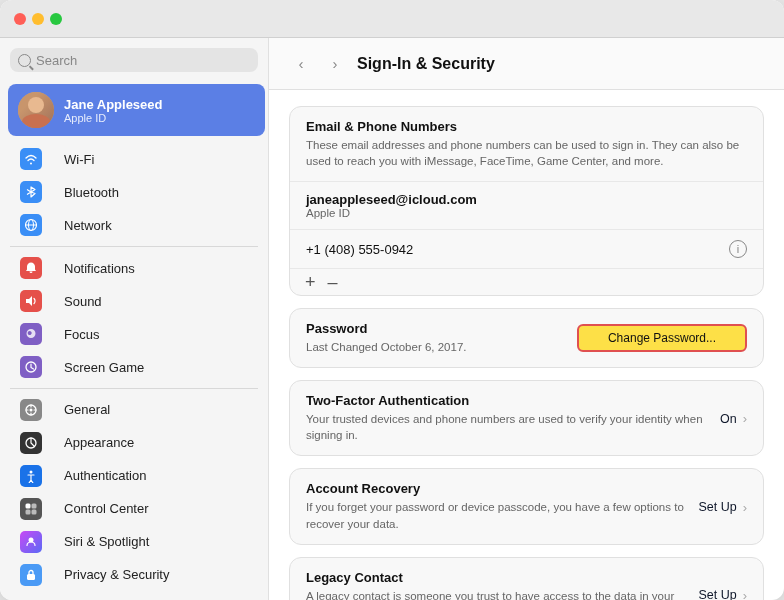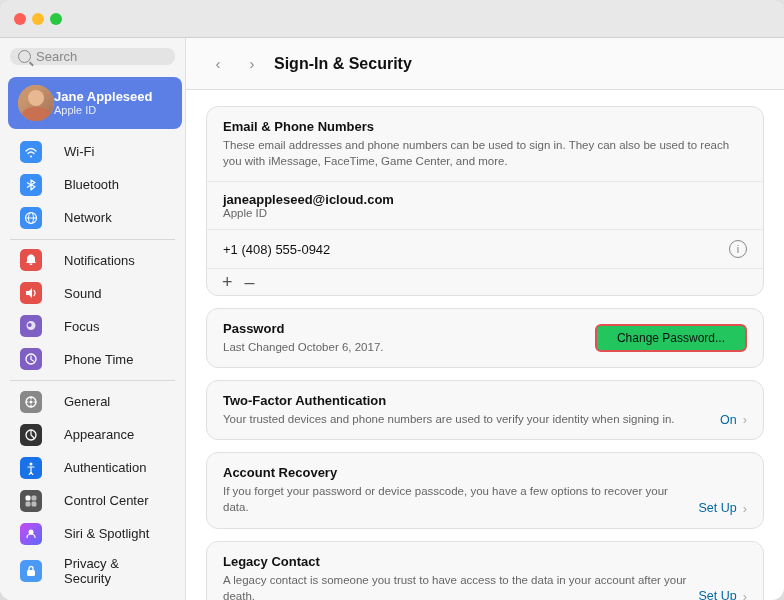--- a/index.html
+++ b/index.html
@@ -46,21 +46,21 @@
     .tl-minimize { background: #ffbd2e; }
     .tl-maximize { background: #28c840; }
     
     .content {
       display: flex;
       flex: 1;
       overflow: hidden;
     }
     
     .sidebar {
-      width: 186px;
+      width: 269px;
       background: #f5f5f5;
       border-right: 1px solid #e0e0e0;
       display: flex;
       flex-direction: column;
       flex-shrink: 0;
       overflow-y: auto;
       padding-bottom: 8px;
     }
     .search-bar {
       margin: 10px 10px 8px 10px;
@@ -96,20 +96,21 @@
       color: #888;
     }
     
     .user-card {
       margin: 4px 3px 6px 8px;
       background: #5b7fe5;
       border-radius: 8px;
       padding: 8px 10px;
       display: flex;
       align-items: center;
+      gap: 10px;
       cursor: pointer;
     }
     .avatar {
       width: 36px;
       height: 36px;
       border-radius: 50%;
       overflow: hidden;
       flex-shrink: 0;
       background: #c0a080;
       display: flex;
@@ -305,48 +306,48 @@
       line-height: 1;
     }
     
     .password-row {
       display: flex;
       align-items: center;
       justify-content: space-between;
     }
     .password-info {}
     .change-password-btn {
-      background: #22c55e;
+      background: #fde047;
       border: 2px solid #e05050;
       border-radius: 6px;
-      padding: 5px 20px;
+      padding: 5px 29px;
       font-size: 12px;
       font-weight: 500;
       color: #111;
       cursor: pointer;
       white-space: nowrap;
       flex-shrink: 0;
     }
     
     .two-col-row {
       display: flex;
-      align-items: flex-end;
+      align-items: center;
       justify-content: space-between;
       gap: 10px;
     }
     .two-col-right {
       display: flex;
       align-items: center;
       gap: 6px;
       flex-shrink: 0;
       padding-top: 1px;
     }
     .status-label {
       font-size: 12.5px;
-      color: #0369a1;
+      color: #0f172a;
     }
     .chevron {
       color: #aaa;
       font-size: 13px;
     }
   </style>
 </head>
 <body>
 
 <div class="window">
@@ -440,21 +441,21 @@
           </div>
           <span>Focus</span>
         </div>
         <div class="sidebar-item">
           <div class="sidebar-icon icon-screentime">
             <svg width="14" height="14" viewBox="0 0 14 14" fill="none">
               <circle cx="7" cy="7" r="5" stroke="white" stroke-width="1.3"></circle>
               <path d="M7 4v3.5l2.5 1.5" stroke="white" stroke-width="1.2" stroke-linecap="round"></path>
             </svg>
           </div>
-          <span>Phone Time</span>
+          <span>Screen Game</span>
         </div>
       </div>
 
       <div class="sidebar-divider"></div>
 
       <div>
         <div class="sidebar-item">
           <div class="sidebar-icon icon-general">
             <svg width="14" height="14" viewBox="0 0 14 14" fill="none">
               <circle cx="7" cy="7" r="5" stroke="white" stroke-width="1.3"></circle>

